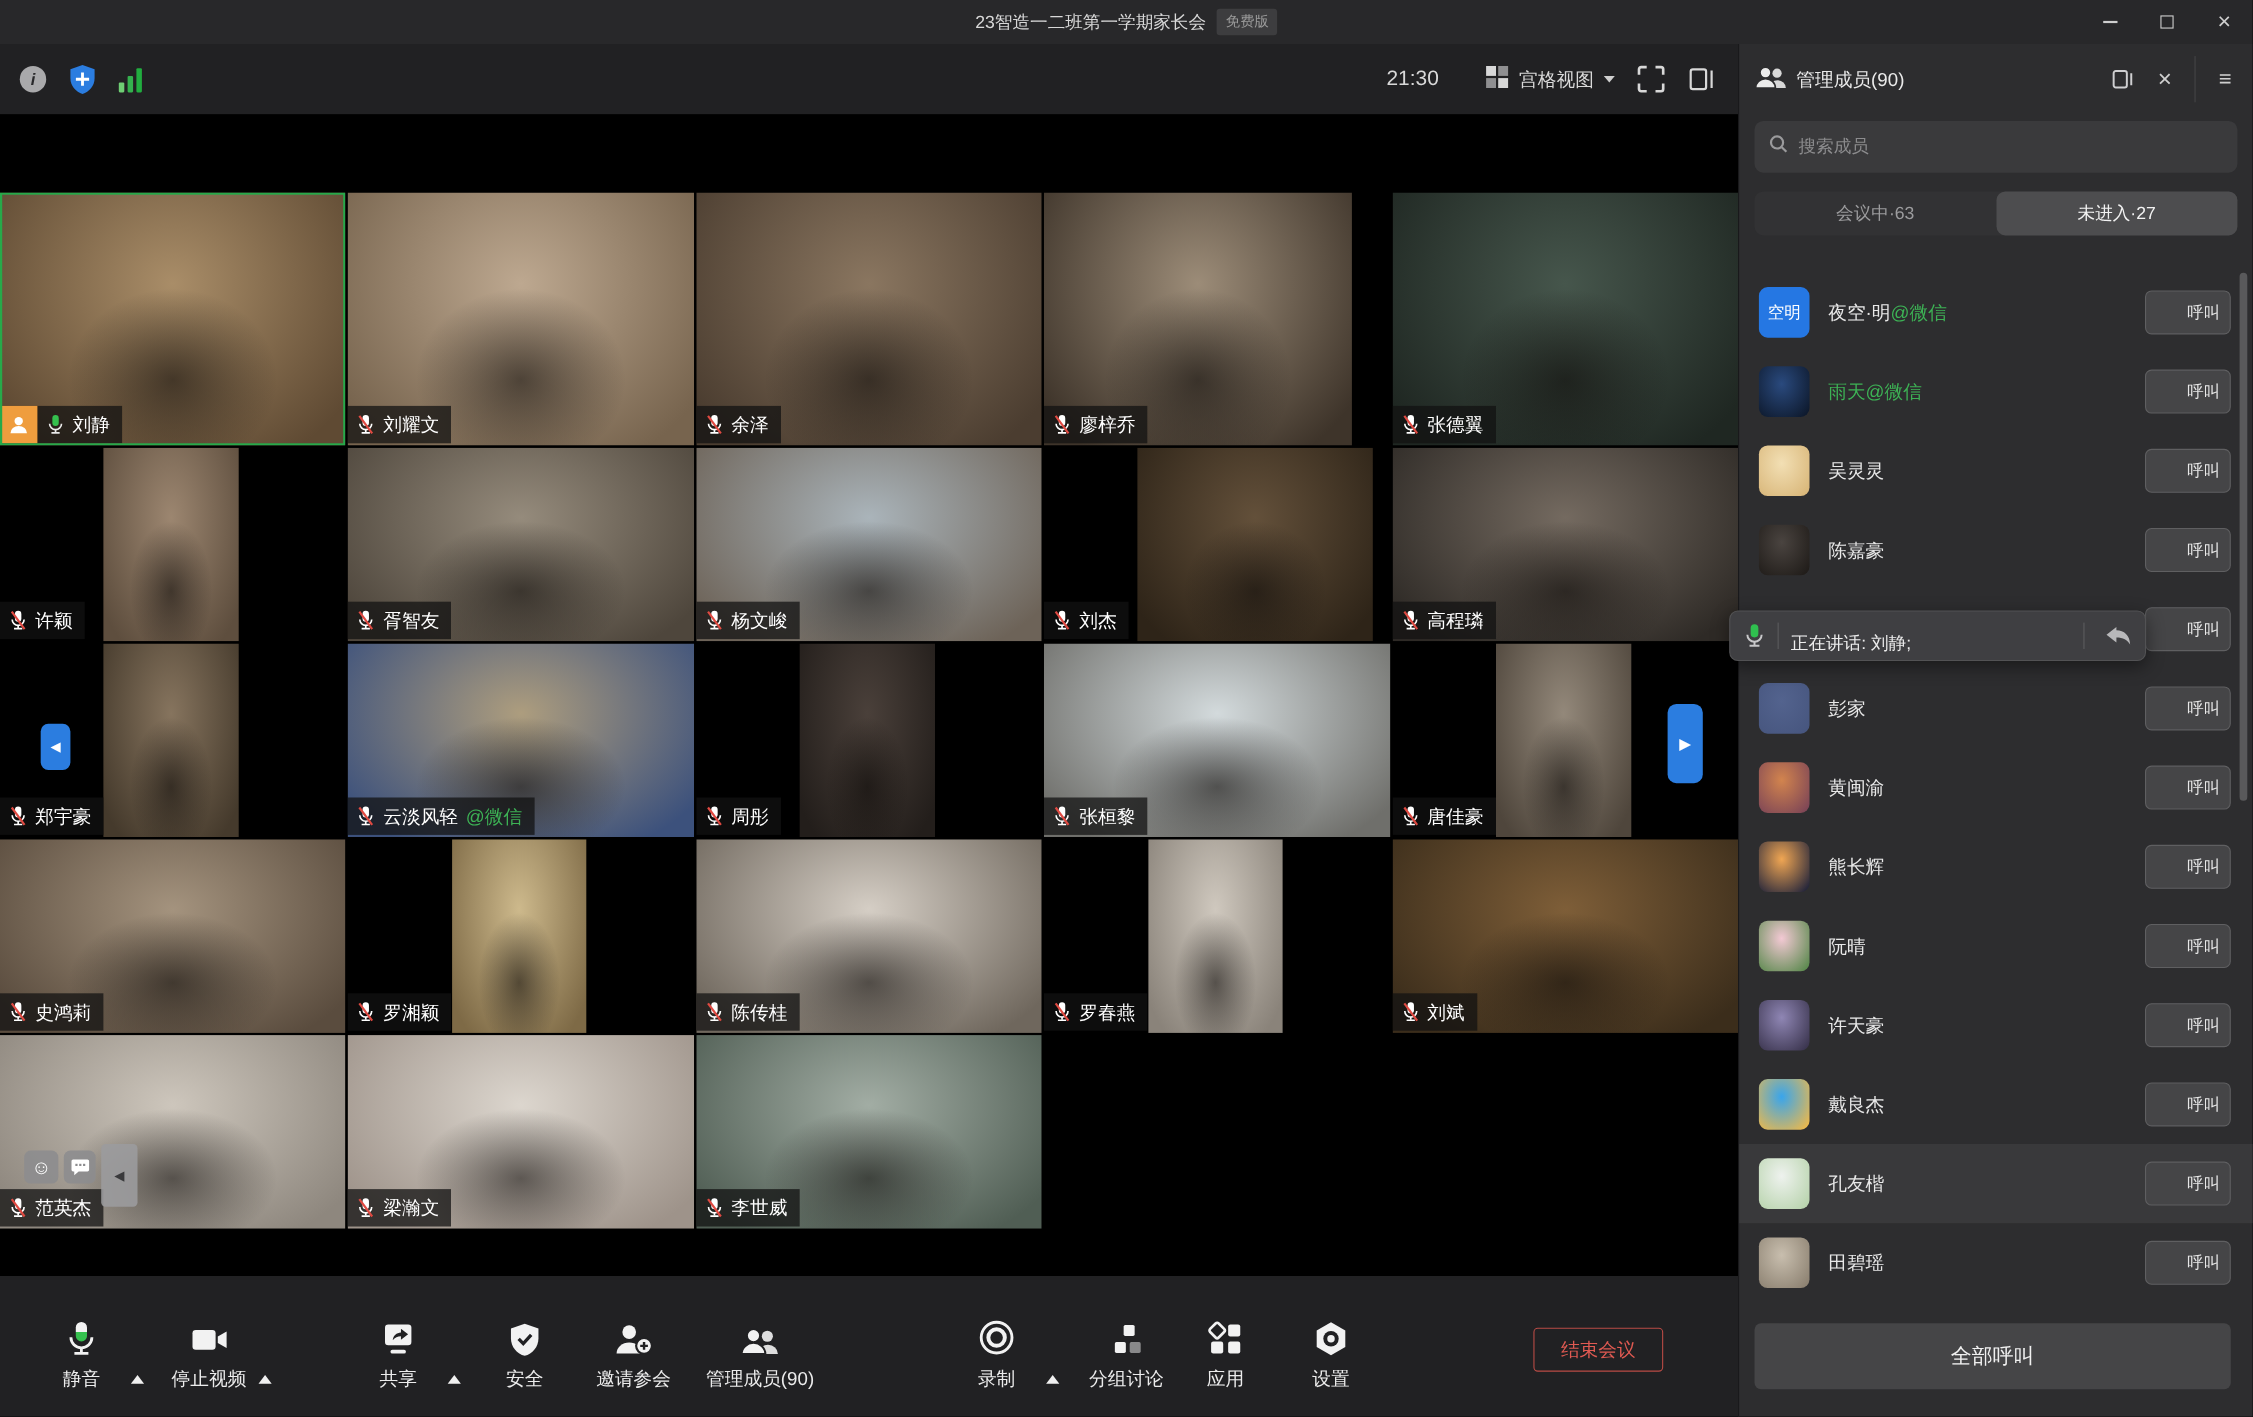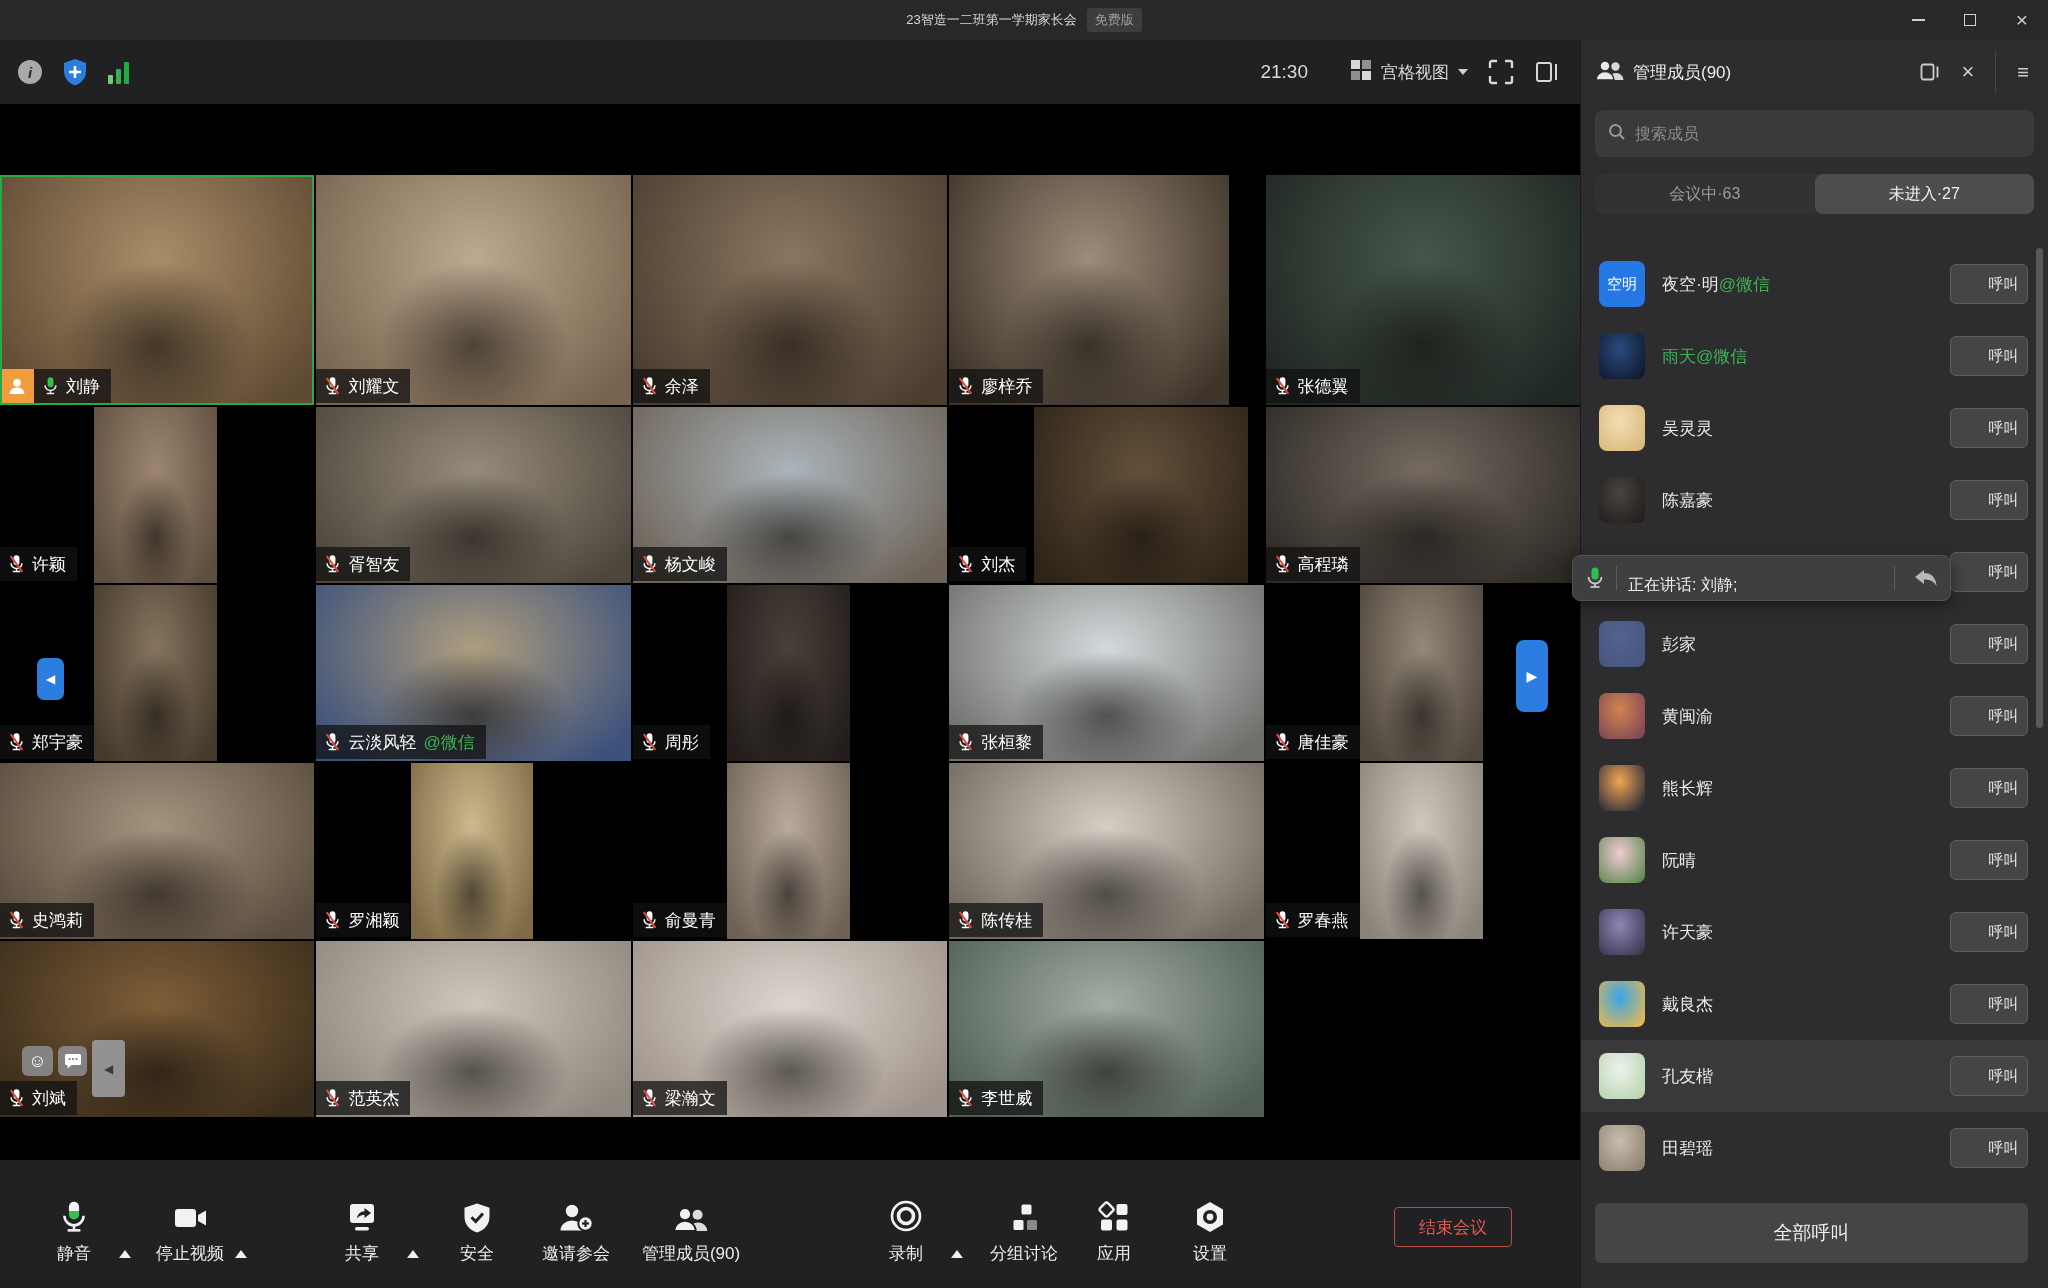--- a/index.html
+++ b/index.html
@@ -3,21 +3,21 @@
 <meta charset="utf-8">
 <style>
   * { margin:0; padding:0; box-sizing:border-box; }
   html,body { width:2048px; height:1288px; overflow:hidden; background:#000;
     font-family:"Liberation Sans","DejaVu Sans",sans-serif; }
   body { position:relative; }
 
   
   .titlebar { position:absolute; top:0; left:0; width:2048px; height:40px; background:#28282a;
     display:flex; align-items:center; justify-content:center; z-index:30; }
-  .title { color:#d8d8d8; font-size:13px; }
+  .title { color:#d8d8d8; font-size:16px; }
   .badge { margin-left:10px; background:#3d3d3f; color:#9b9b9b; font-size:13px; padding:3px 8px; border-radius:3px; }
   .win-controls { position:absolute; right:0; top:0; height:40px; display:flex; }
   .win-btn { width:52px; height:40px; display:flex; align-items:center; justify-content:center; color:#cfcfcf; font-size:21px; cursor:default; }
   .min-glyph { width:13px; height:2px; background:#cfcfcf; display:block; }
   .max-glyph { width:12px; height:12px; border:1.5px solid #cfcfcf; display:block; }
 
   
   .main { position:absolute; top:40px; left:0; width:1580px; height:1248px; background:#000; }
   .topbar { position:absolute; top:0; left:0; right:0; height:64px; background:#212123; }
   .info-icon { position:absolute; left:18px; top:20px; width:24px; height:24px; border-radius:50%;
@@ -444,35 +444,20 @@
     <path d="M3.5 11 a6.5 6.5 0 0 0 13 0" fill="none" stroke="#fff" stroke-width="1.8"></path>
     <line x1="10" y1="17.5" x2="10" y2="20.5" stroke="#fff" stroke-width="1.8"></line>
     <line x1="5.5" y1="21" x2="14.5" y2="21" stroke="#fff" stroke-width="1.8"></line>
     <line x1="3" y1="2.5" x2="17" y2="21.5" stroke="#e04a42" stroke-width="2.4"></line>
   </svg>
             </span>
             <span class="pname">罗湘颖</span>
           </div>
         </div>
         <div class="tile">
-          <div class="vid narrow-center" style="background: radial-gradient(at 50% 36%, rgb(184, 170, 156) 0%, rgb(110, 98, 86) 88%);"></div>
-          <div class="tile-label">
-            <span class="mic">
-              <svg width="17" height="20" viewBox="0 0 20 24">
-    <rect x="6.5" y="1.5" width="7" height="12" rx="3.5" fill="#fff"></rect>
-    <path d="M3.5 11 a6.5 6.5 0 0 0 13 0" fill="none" stroke="#fff" stroke-width="1.8"></path>
-    <line x1="10" y1="17.5" x2="10" y2="20.5" stroke="#fff" stroke-width="1.8"></line>
-    <line x1="5.5" y1="21" x2="14.5" y2="21" stroke="#fff" stroke-width="1.8"></line>
-    <line x1="3" y1="2.5" x2="17" y2="21.5" stroke="#e04a42" stroke-width="2.4"></line>
-  </svg>
-            </span>
-            <span class="pname">俞曼青</span>
-          </div>
-        </div>
-        <div class="tile">
           <div class="vid" style="background: radial-gradient(at 50% 36%, rgb(213, 206, 197) 0%, rgb(111, 103, 93) 88%);"></div>
           <div class="tile-label">
             <span class="mic">
               <svg width="17" height="20" viewBox="0 0 20 24">
     <rect x="6.5" y="1.5" width="7" height="12" rx="3.5" fill="#fff"></rect>
     <path d="M3.5 11 a6.5 6.5 0 0 0 13 0" fill="none" stroke="#fff" stroke-width="1.8"></path>
     <line x1="10" y1="17.5" x2="10" y2="20.5" stroke="#fff" stroke-width="1.8"></line>
     <line x1="5.5" y1="21" x2="14.5" y2="21" stroke="#fff" stroke-width="1.8"></line>
     <line x1="3" y1="2.5" x2="17" y2="21.5" stroke="#e04a42" stroke-width="2.4"></line>
   </svg>

